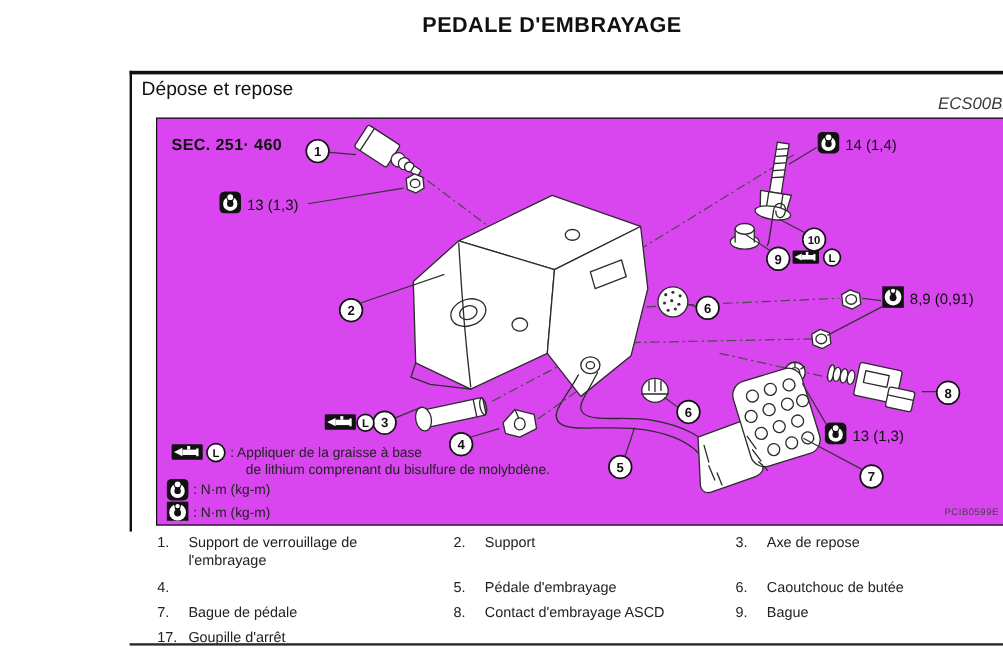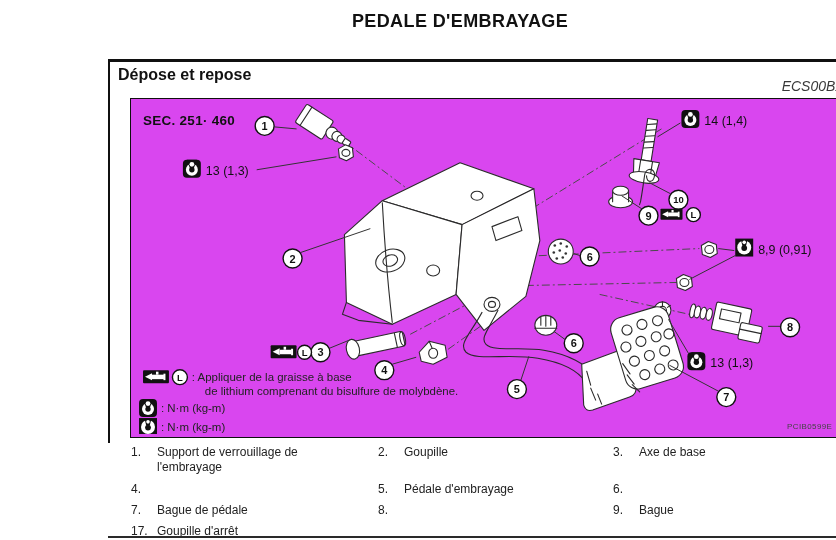--- a/index.html
+++ b/index.html
@@ -3,21 +3,21 @@
 <meta charset="utf-8">
 <style>
   html,body{margin:0;padding:0;background:#fff;}
   .page{position:relative;width:836px;height:540px;background:#fff;overflow:hidden;
         font-family:"Liberation Sans",sans-serif;color:#111;margin-left:42px;}
   .title{position:absolute;top:11px;left:0;width:100%;text-align:center;
          font-size:18px;font-weight:bold;letter-spacing:.4px;}
   .rule-thick{position:absolute;left:66px;top:59px;width:756px;height:3px;background:#101010;}
   .vline-left{position:absolute;left:66px;top:59px;width:2px;height:384px;background:#101010;}
   .rule-bottom{position:absolute;left:66px;top:536px;width:757px;height:2px;background:#2a2a2a;}
-  .heading{position:absolute;left:76px;top:66px;font-size:16px;font-weight:bold;}
+  .heading{position:absolute;left:76px;top:66px;font-size:16px;font-weight:normal;}
   .doccode{position:absolute;right:24px;top:78px;font-size:14px;font-style:italic;color:#3a3a3a;}
   .figbox{position:absolute;left:88px;top:98px;width:711px;height:338px;border:1.5px solid #101010;background:#d946ef;}
   svg{display:block;font-family:"Liberation Sans",sans-serif;}
   .ln{fill:none;stroke:#2b2b2b;stroke-width:1.1;stroke-linejoin:round;stroke-linecap:round;}
   .fw{fill:#fff;stroke:#2b2b2b;stroke-width:1.1;stroke-linejoin:round;}
   .wht{fill:#fff;stroke:none;}
   .blk{fill:#111;stroke:none;}
   .dd{fill:none;stroke:#4a4a4a;stroke-width:1;stroke-dasharray:8 3 2 3;}
   .ldr{fill:none;stroke:#333;stroke-width:1;}
   .co{fill:#fff;stroke:#111;stroke-width:1.4;}
@@ -329,42 +329,44 @@
     </svg>
   </div>
 
   <div class="plist">
     <div class="pcell">
       <span class="pnum">1.</span>
       <span class="plabel plabel-narrow">Support de verrouillage de l'embrayage</span>
     </div>
     <div class="pcell">
       <span class="pnum">2.</span>
-      <span class="plabel">Goupille</span>
+      <span class="plabel">Support</span>
     </div>
     <div class="pcell">
       <span class="pnum">3.</span>
-      <span class="plabel">Axe de base</span>
+      <span class="plabel">Axe de repose</span>
     </div>
     <div class="pcell">
       <span class="pnum">4.</span>
     </div>
     <div class="pcell">
       <span class="pnum">5.</span>
       <span class="plabel">Pédale d'embrayage</span>
     </div>
     <div class="pcell">
       <span class="pnum">6.</span>
+      <span class="plabel">Caoutchouc de butée</span>
     </div>
     <div class="pcell">
       <span class="pnum">7.</span>
       <span class="plabel">Bague de pédale</span>
     </div>
     <div class="pcell">
       <span class="pnum">8.</span>
+      <span class="plabel">Contact d'embrayage ASCD</span>
     </div>
     <div class="pcell">
       <span class="pnum">9.</span>
       <span class="plabel">Bague</span>
     </div>
     <div class="pcell">
       <span class="pnum">17.</span>
       <span class="plabel">Goupille d'arrêt</span>
     </div>
   </div>

